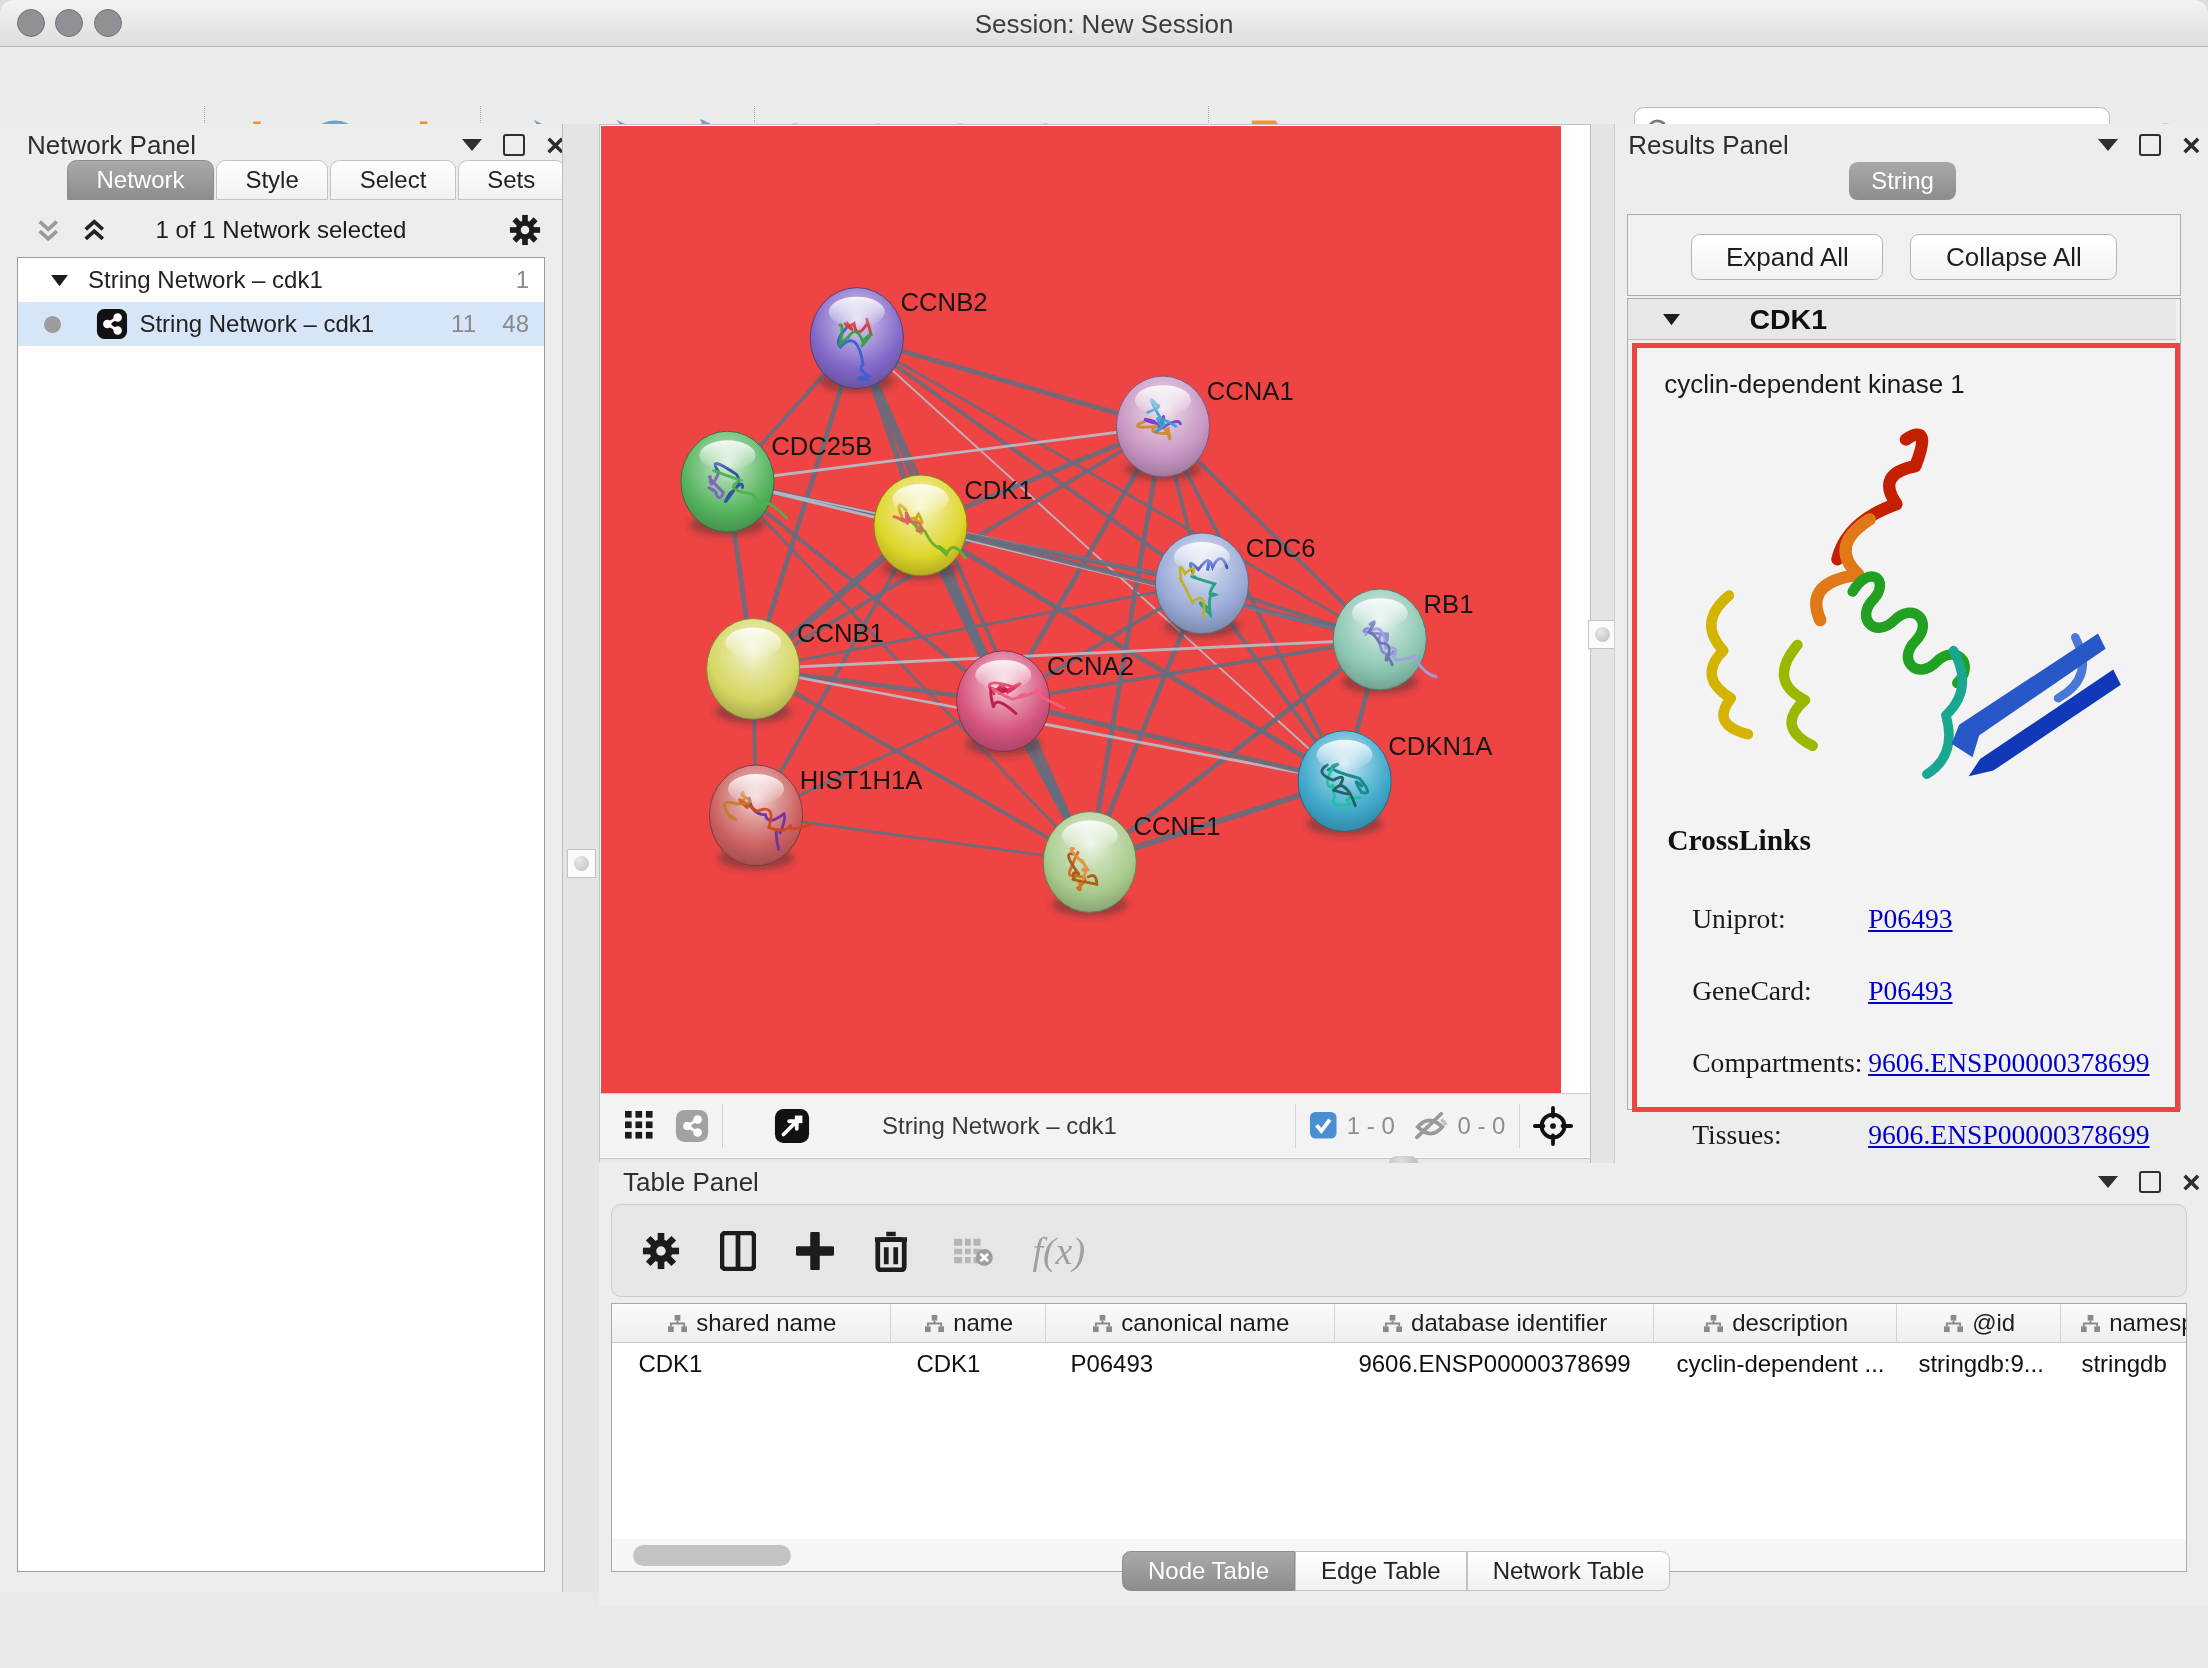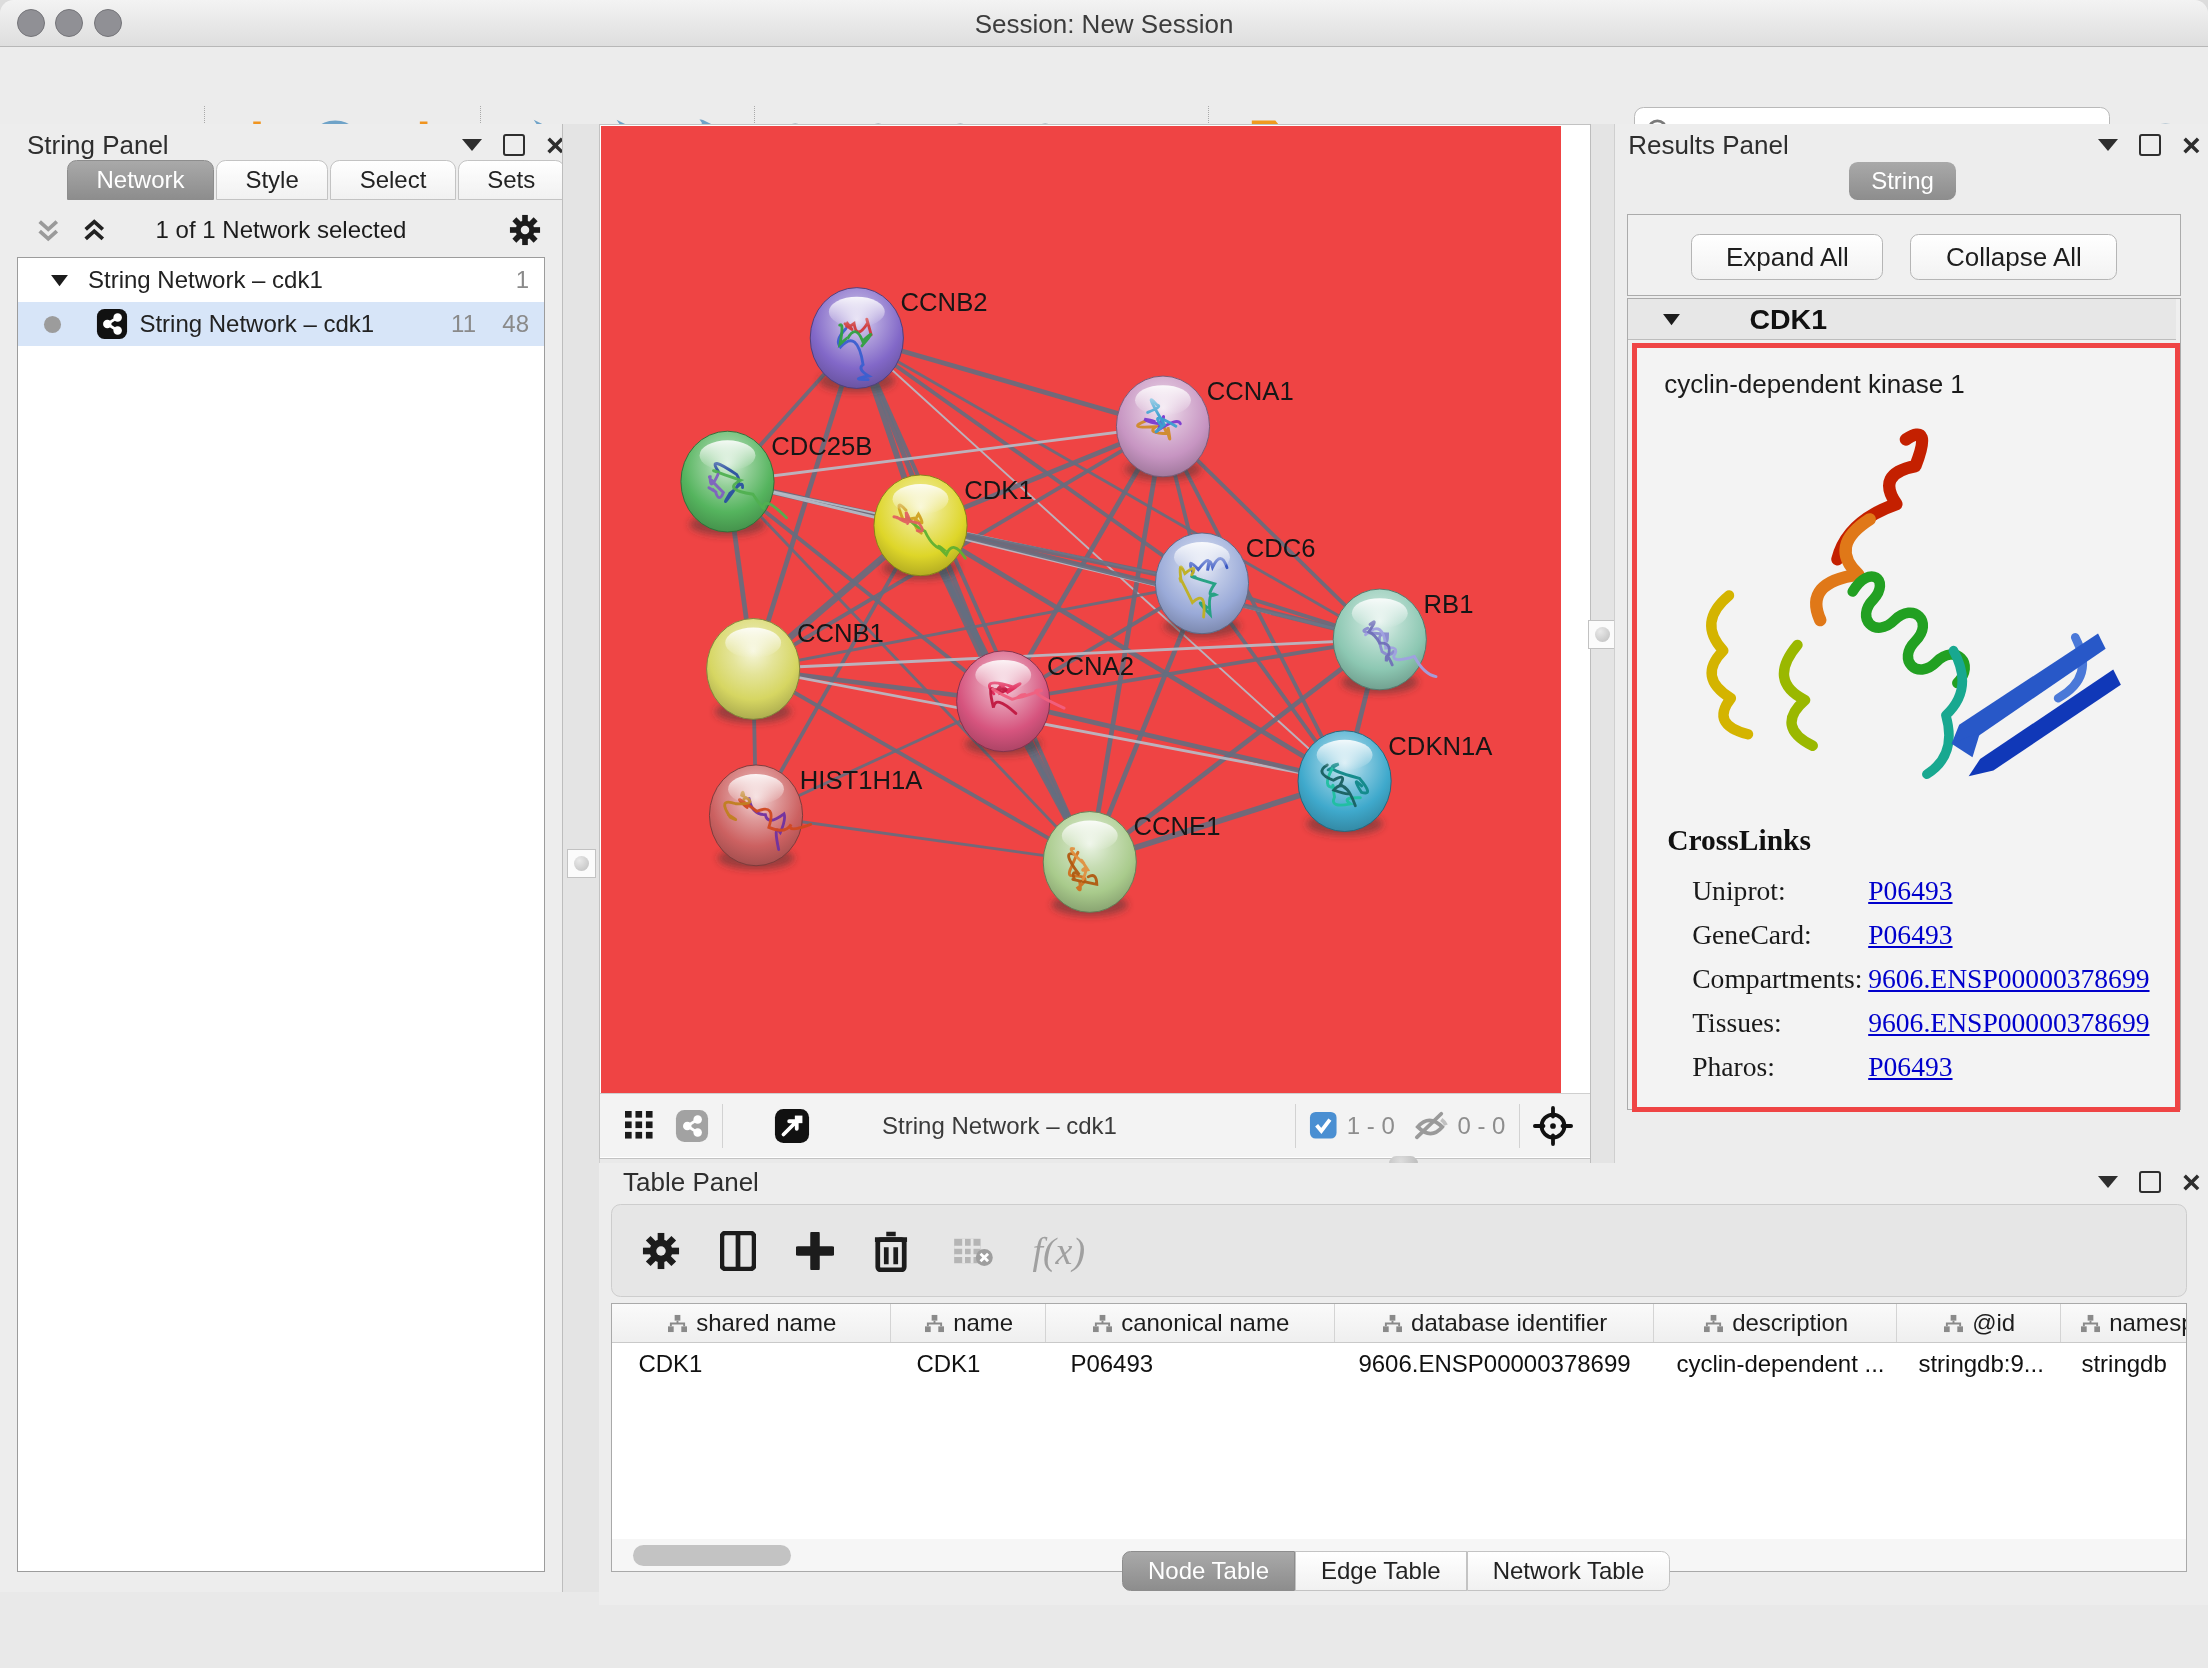--- a/index.html
+++ b/index.html
@@ -66,21 +66,21 @@
           display:flex;align-items:center;justify-content:center;}
   #rp-boxB{position:absolute;left:12.4px;top:174px;width:552px;height:810px;background:#efefef;border:1.9px solid #ababab;}
   #rp-entry-head{position:absolute;left:0;top:0;width:548px;height:40px;background:#e7e7e7;
                  border-bottom:1px solid #bdbdbd;display:flex;align-items:center;}
   #rp-entry-name{font-size:28.5px;font-weight:bold;color:#111;margin-left:68px;}
   #rp-card{position:absolute;left:3.8px;top:44px;width:538px;height:759px;background:#f3f3f3;border:5px solid #ef4444;}
   #rp-desc{position:absolute;left:27px;top:21px;font-size:26px;color:#1b1b1b;}
   #crosslinks-title{position:absolute;left:30px;top:476px;font-family:"Liberation Serif",serif;
                     font-weight:bold;font-size:29.5px;color:#111;}
   #crosslinks-rows{position:absolute;left:55px;top:521px;font-family:"Liberation Serif",serif;font-size:27.6px;}
-  .cl-row{display:flex;height:44px;align-items:center;}
+  .cl-row{display:flex;height:44px;align-items:center;margin-top:28px;}
   .cl-label{width:176px;color:#1a1a1a;}
   .cl-link{color:#0000cc;text-decoration:underline;}
   
   #table-panel{left:599px;top:1163px;width:1609px;height:442px;background:#ededed;}
   #tp-toolbar{position:absolute;left:12.4px;top:41px;width:1574px;height:91px;background:#e6e6e6;
               border:1px solid #cdcdcd;border-radius:9.5px;display:flex;align-items:center;}
   #tp-table{position:absolute;left:12.4px;top:140px;width:1574px;height:235px;background:#fff;
             border:1px solid #a9a9a9;overflow:hidden;}
   #tp-header{display:flex;height:38px;background:linear-gradient(#fafafa,#efefef);border-bottom:1px solid #c9c9c9;}
   .th{display:flex;align-items:center;justify-content:center;gap:8.6px;font-size:24px;color:#1d1d1d;
@@ -278,21 +278,21 @@
     <div class="tbtn" style="left:2165px">
       <svg width="48" height="48" viewBox="0 0 50 50">
           <circle cx="25" cy="25" r="24" fill="#4a8ab8"></circle>
           <circle cx="25" cy="25" r="24" fill="none" stroke="#36719c" stroke-width="2"></circle>
           <text x="25" y="36" font-size="34" font-weight="bold" fill="#fff" text-anchor="middle" font-family="Liberation Sans, sans-serif">?</text>
         </svg>
     </div>
   </div>
 
   <div id="control-panel" class="abs">
-    <div style="position:absolute;left:27px;top:5.7px" class="panel-title">String Panel</div>
+    <div style="position:absolute;left:27px;top:5.7px" class="panel-title">Network Panel</div>
     <div class="win-ctl" style="position:absolute;left:462px;top:9.5px">
       <span class="wc-tri"></span>
       <span class="wc-sq"></span>
       <span class="wc-x">×</span>
     </div>
     <div id="cp-tabs">
       <div class="tab active">Network</div>
       <div class="tab">Style</div>
       <div class="tab">Select</div>
       <div class="tab">Sets</div>

